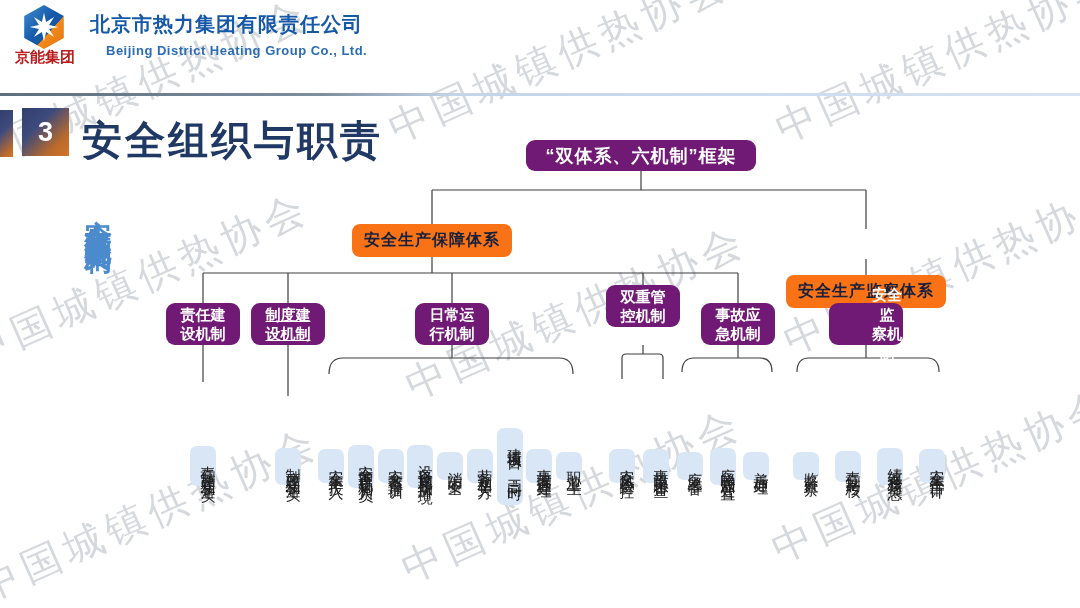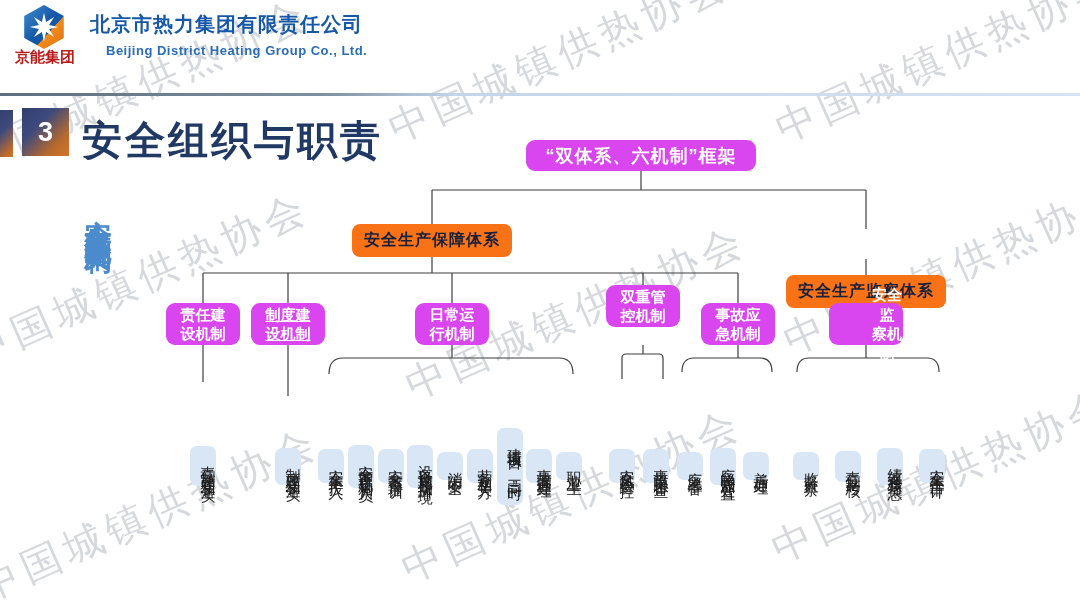--- a/index.html
+++ b/index.html
@@ -33,21 +33,21 @@
   #page-title{position:absolute;left:82px;top:113px;font-size:40px;font-weight:bold;
     color:#1f3864;letter-spacing:3px;z-index:3;}
   
   #side-label{position:absolute;left:84px;top:198px;z-index:3;
     writing-mode:vertical-rl;text-orientation:upright;
     font-size:27px;font-weight:bold;color:#4b8bcd;letter-spacing:3px;line-height:1;}
   
   #org-chart{position:absolute;inset:0;z-index:2;}
   #connector-svg{position:absolute;left:0;top:0;}
   .node-dark{
-    position:absolute;background:#d946ef;color:#ffffff;font-weight:bold;
+    position:absolute;background:#701a75;color:#ffffff;font-weight:bold;
     border-radius:9px;display:flex;align-items:center;justify-content:center;
     text-align:center;white-space:pre-line;box-sizing:border-box;
   }
   .root{width:230px;height:31px;font-size:18px;letter-spacing:1px;}
   .mech{width:74px;height:42px;font-size:15px;line-height:1.3;}
   .node-light{
     position:absolute;background:#f97316;color:#15203c;font-weight:bold;
     border-radius:8px;display:flex;align-items:center;justify-content:center;
     text-align:center;box-sizing:border-box;width:160px;height:33px;font-size:16px;letter-spacing:1px;
   }

